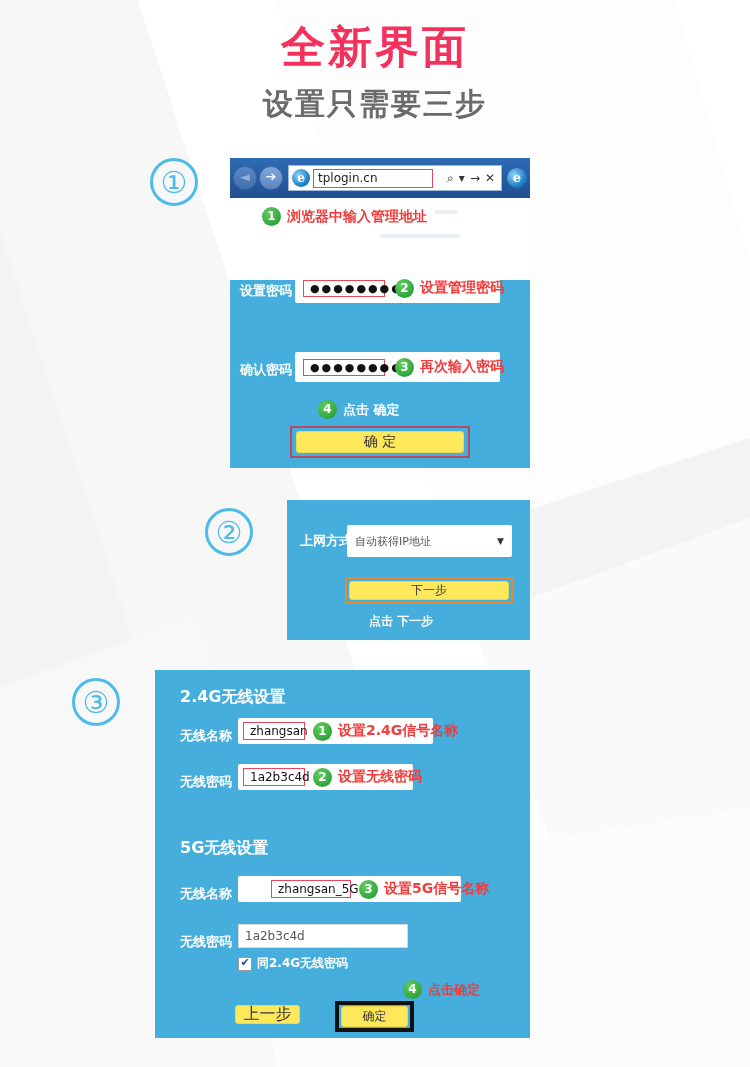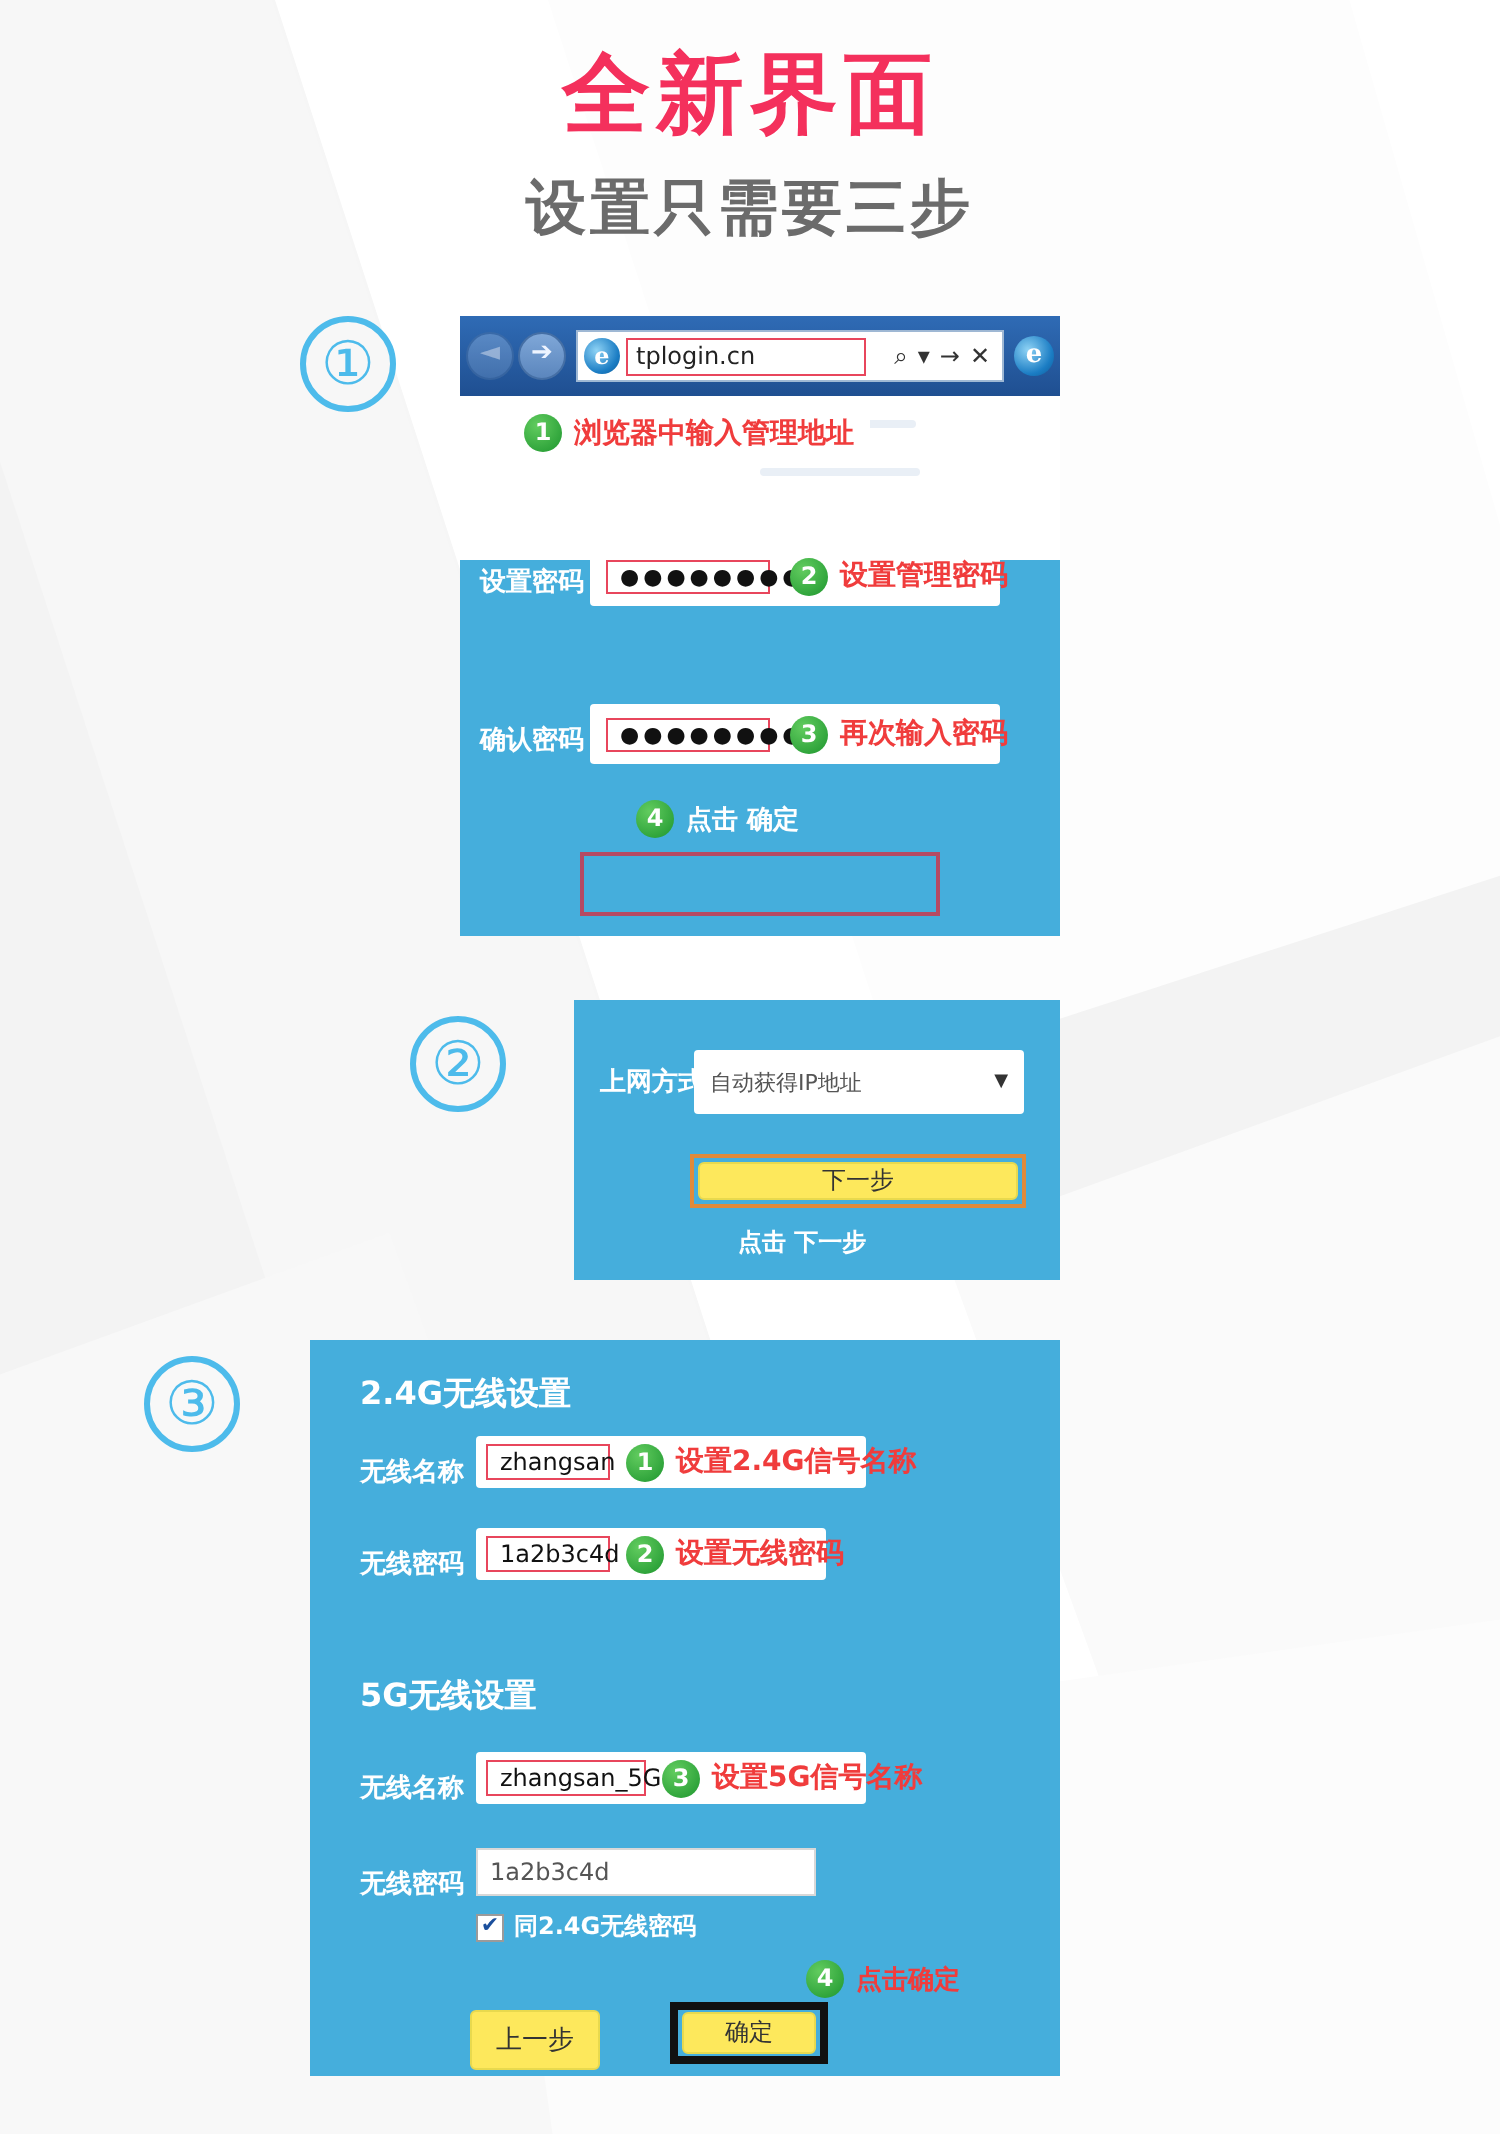--- a/index.html
+++ b/index.html
@@ -216,20 +216,21 @@
       <span class="badge" style="margin-left:10px;">3</span>
       <span class="anno-text" style="margin-left:6px;">再次输入密码</span>
     </div>
 
     <div class="anno-plain" style="left:88px;top:242px;">
       <span class="badge">4</span>
       <span class="note-white" style="position:static;">点击 确定</span>
     </div>
 
     <div class="outline-red" style="left:60px;top:268px;width:180px;height:32px;"></div>
+    <div class="btn-yellow" style="position:absolute;left:66px;top:273px;width:168px;height:22px;">确 定</div>
   </div>
 
   <div class="panel" id="panel-2">
     <div class="row-label" style="left:13px;top:32px;">上网方式</div>
     <div class="sel-box" style="left:60px;top:25px;width:165px;height:24px;">
       <span>自动获得IP地址</span>
       <span class="caret">▼</span>
     </div>
 
     <div class="outline-orange" style="left:58px;top:77px;width:168px;height:27px;"></div>
@@ -253,38 +254,38 @@
     <div class="field-white" style="left:83px;top:94px;width:175px;height:26px;">
       <div class="in-box in-red" style="position:static;margin-left:5px;width:62px;height:18px;">1a2b3c4d</div>
       <span class="badge" style="margin-left:8px;">2</span>
       <span class="anno-text" style="margin-left:6px;">设置无线密码</span>
     </div>
 
 
     <div class="sec-title" style="left:25px;top:168px;">5G无线设置</div>
 
     <div class="row-label" style="left:25px;top:215px;">无线名称</div>
-    <div class="field-white" style="left:83px;top:206px;width:195px;height:26px;">
+    <div class="field-white" style="left:83px;top:206px;width:195px;height:26px;padding-left:28px;">
       <div class="in-box in-red" style="position:static;margin-left:5px;width:80px;height:18px;">zhangsan_5G</div>
       <span class="badge" style="margin-left:8px;">3</span>
       <span class="anno-text" style="margin-left:6px;">设置5G信号名称</span>
     </div>
 
     <div class="row-label" style="left:25px;top:263px;">无线密码</div>
     <div class="in-box in-plain" style="left:83px;top:254px;width:170px;height:24px;">1a2b3c4d</div>
 
     <div class="chk" style="left:83px;top:285px;">
       <span class="chk-box">✔</span>
       <span>同2.4G无线密码</span>
     </div>
 
     <div class="anno-plain" style="left:248px;top:310px;">
       <span class="badge">4</span>
       <span class="anno-text">点击确定</span>
     </div>
 
-    <div class="btn-yellow" style="position:absolute;left:80px;top:335px;width:65px;height:30px;font-size:13px;">上一步</div>
+    <div class="btn-yellow" style="position:absolute;left:80px;top:335px;width:65px;height:19px;font-size:16px;">上一步</div>
 
     <div class="outline-black" style="left:180px;top:331px;width:79px;height:31px;"></div>
     <div class="btn-yellow" style="position:absolute;left:186px;top:336px;width:67px;height:21px;font-size:12px;">确定</div>
   </div>
 
 </div>
 
 </body></html>

